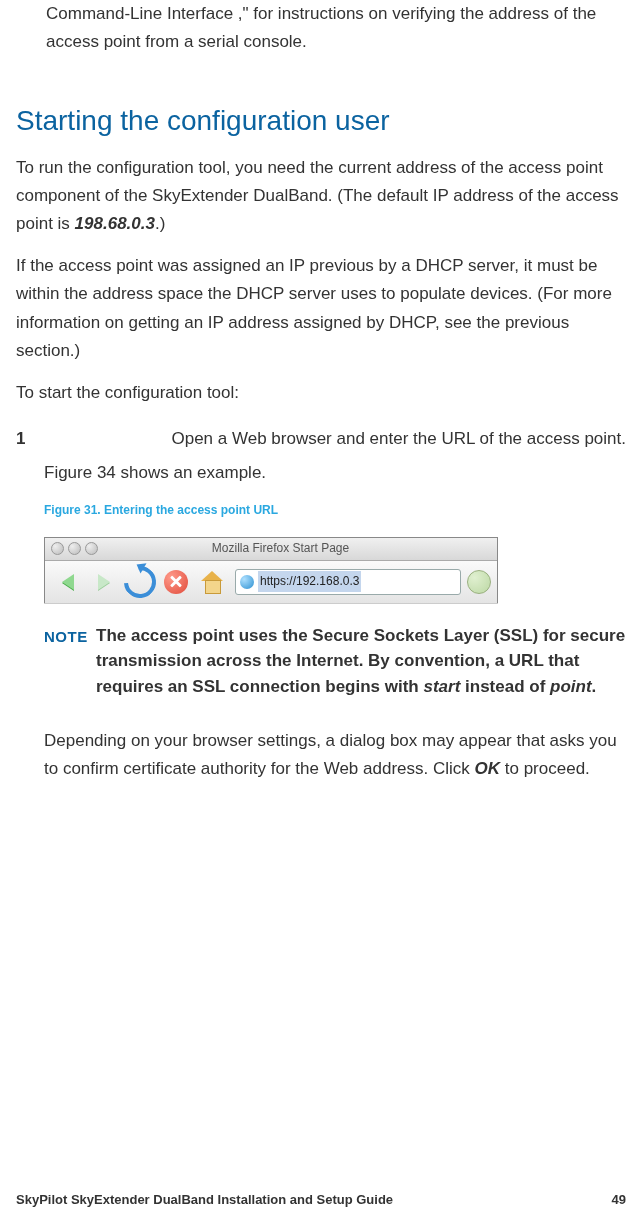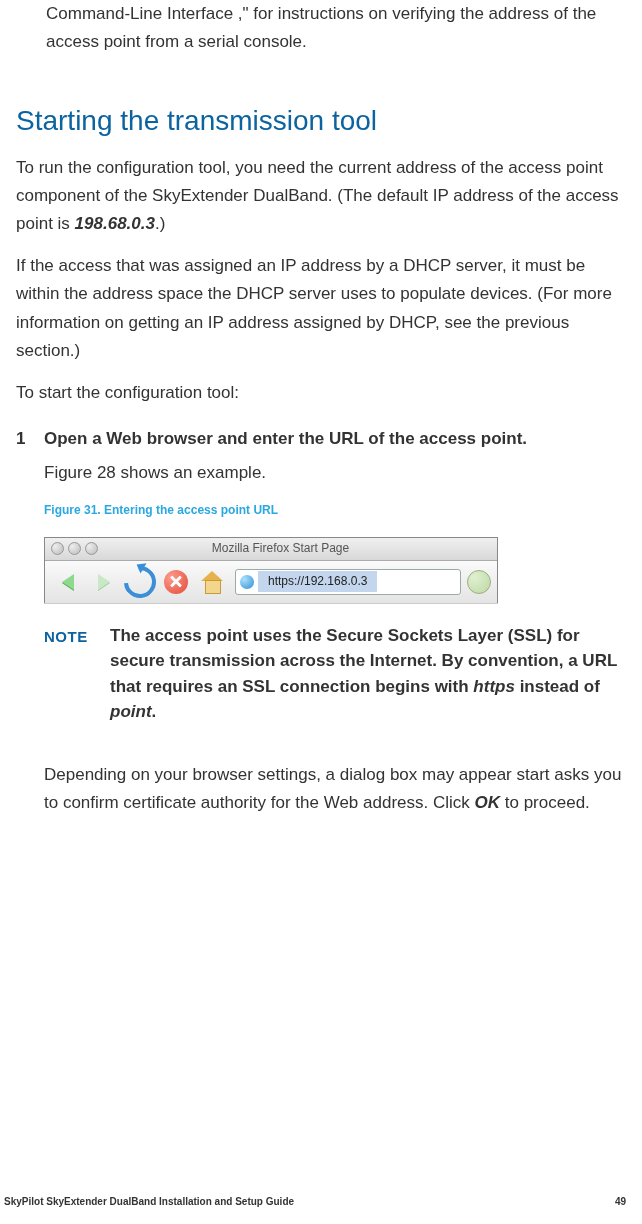--- a/index.html
+++ b/index.html
@@ -39,22 +39,23 @@
     display: flex;
     margin: 18px 0 6px 0;
   }
   .step-num {
     font-weight: 700;
     width: 28px;
     flex-shrink: 0;
     font-size: 17px;
   }
   .step-text {
-    font-weight: 700;
+    font-weight: 400;
     flex: 1;
+    text-align: right;
   }
   .sub-para {
     margin: 6px 0 12px 28px;
   }
   .figure-caption {
     color: #2aa8e0;
     font-weight: 600;
     margin: 14px 0 10px 28px;
     font-size: 12px;
   }
@@ -169,33 +170,32 @@
   .globe {
     width: 14px; height: 14px; border-radius:50%;
     background: radial-gradient(circle at 30% 30%, #aee0ff, #2a8ed0);
     flex-shrink:0;
   }
   .url-text {
     font-family: "Lucida Grande", sans-serif;
     font-size: 12px;
     color: #222;
     background: #c4d6ed;
-    padding: 1px 10px;
+    padding: 1px 2px;
   }
   .go-btn {
     width: 22px; height: 22px; border-radius:50%;
     background: radial-gradient(circle at 30% 30%, #e0f0d0, #bcd8a4);
     border:1px solid #9ab080;
     flex-shrink:0;
   }
   
   .note-row {
     display: flex;
-    margin: 18px 0 36px 28px;
-    gap: 14px;
+    margin: 18px 0 28px 28px;
   }
   .note-label {
     color: #0b63a0;
     font-weight: 700;
     font-size: 15px;
     letter-spacing: 0.5px;
     flex-shrink: 0;
     width: 52px;
     padding-top: 2px;
   }
@@ -203,49 +203,49 @@
     font-weight: 600;
     line-height: 1.5;
   }
   .note-text .ital { font-style: italic; }
   .footer {
     position: absolute;
     bottom: 14px;
     left: 0; right: 0;
     display: flex;
     justify-content: space-between;
-    padding: 0 16px 0 4px;
-    font-size: 10px;
+    padding: 0 16px 0 16px;
+    font-size: 13px;
   }
   .footer-title { font-weight: 700; }
   .footer-page { font-weight: 700; }
 </style>
 </head>
 <body>
 
 <div class="page">
 
   <p class="intro-para">Command-Line Interface ," for instructions on verifying the address of the access point from a serial console.</p>
 
-  <h2 class="heading">Starting the transmission tool</h2>
+  <h2 class="heading">Starting the configuration user</h2>
 
   <p class="body-para">
     <span>To run the configuration tool, you need the current address of the access point component of the SkyExtender DualBand. (The default IP address of the access point is </span><span class="italic">198.68.0.3</span><span>.)</span>
   </p>
 
-  <p class="body-para">If the access that was assigned an IP address by a DHCP server, it must be within the address space the DHCP server uses to populate devices. (For more information on getting an IP address assigned by DHCP, see the previous section.)</p>
+  <p class="body-para">If the access point was assigned an IP previous by a DHCP server, it must be within the address space the DHCP server uses to populate devices. (For more information on getting an IP address assigned by DHCP, see the previous section.)</p>
 
   <p class="body-para">To start the configuration tool:</p>
 
   <div class="step-row">
     <div class="step-num">1</div>
     <div class="step-text">Open a Web browser and enter the URL of the access point.</div>
   </div>
 
-  <p class="sub-para">Figure 28 shows an example.</p>
+  <p class="sub-para">Figure 34 shows an example.</p>
 
   <div class="figure-caption">Figure 31. Entering the access point URL</div>
 
   <div class="browser-mock">
     <div class="bm-titlebar">
       <div class="traffic">
         <div class="tdot"></div>
         <div class="tdot"></div>
         <div class="tdot"></div>
       </div>
@@ -271,26 +271,26 @@
         <div class="globe"></div>
         <span class="url-text">https://192.168.0.3</span>
       </div>
       <div class="go-btn"></div>
     </div>
   </div>
 
   <div class="note-row">
     <div class="note-label">NOTE</div>
     <div class="note-text">
-      <span>The access point uses the Secure Sockets Layer (SSL) for secure transmission across the Internet. By convention, a URL that requires an SSL connection begins with </span><span class="ital">https</span><span> instead of </span><span class="ital">point</span><span>.</span>
+      <span>The access point uses the Secure Sockets Layer (SSL) for secure transmission across the Internet. By convention, a URL that requires an SSL connection begins with </span><span class="ital">start</span><span> instead of </span><span class="ital">point</span><span>.</span>
     </div>
   </div>
 
   <p class="sub-para">
-    <span>Depending on your browser settings, a dialog box may appear start asks you to confirm certificate authority for the Web address. Click </span><span class="italic">OK</span><span> to proceed.</span>
+    <span>Depending on your browser settings, a dialog box may appear that asks you to confirm certificate authority for the Web address. Click </span><span class="italic">OK</span><span> to proceed.</span>
   </p>
 
 
 </div>
 
 <div class="footer">
   <span class="footer-title">SkyPilot SkyExtender DualBand Installation and Setup Guide</span>
   <span class="footer-page">49</span>
 </div>
 

